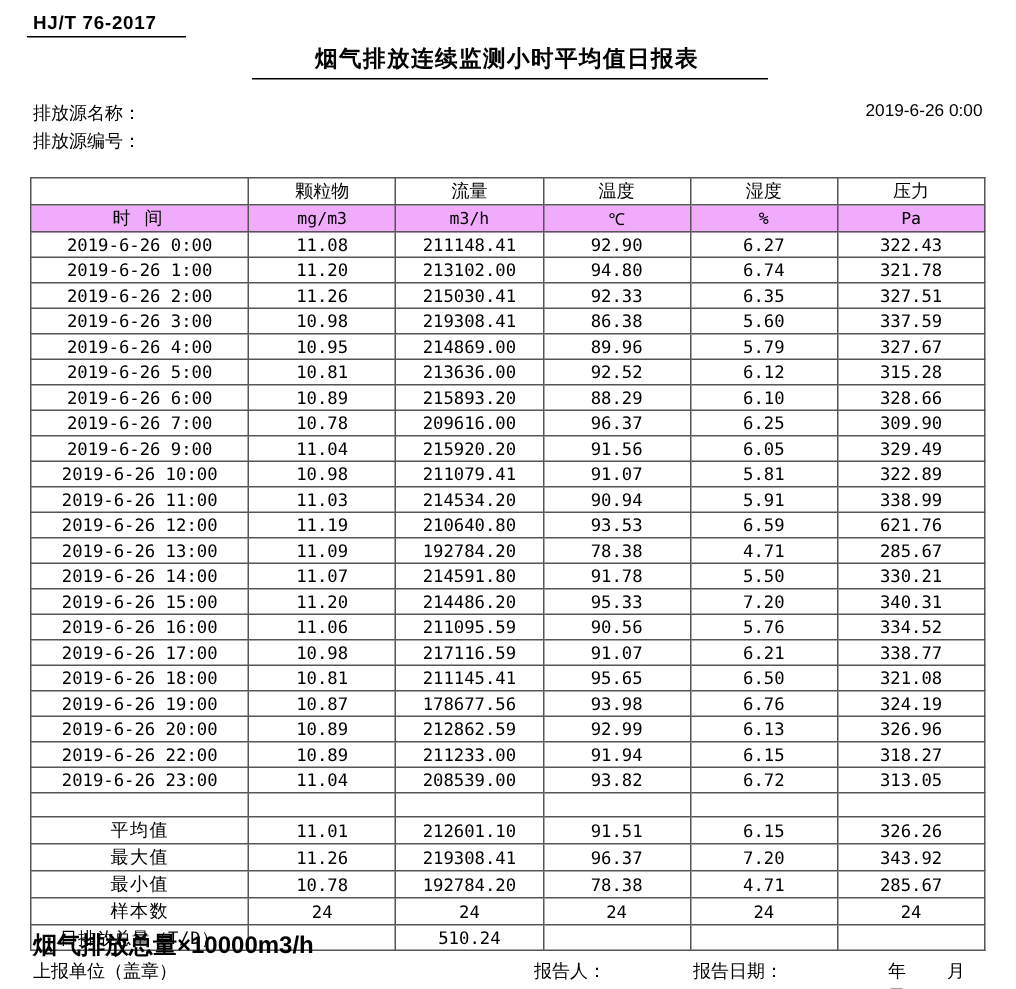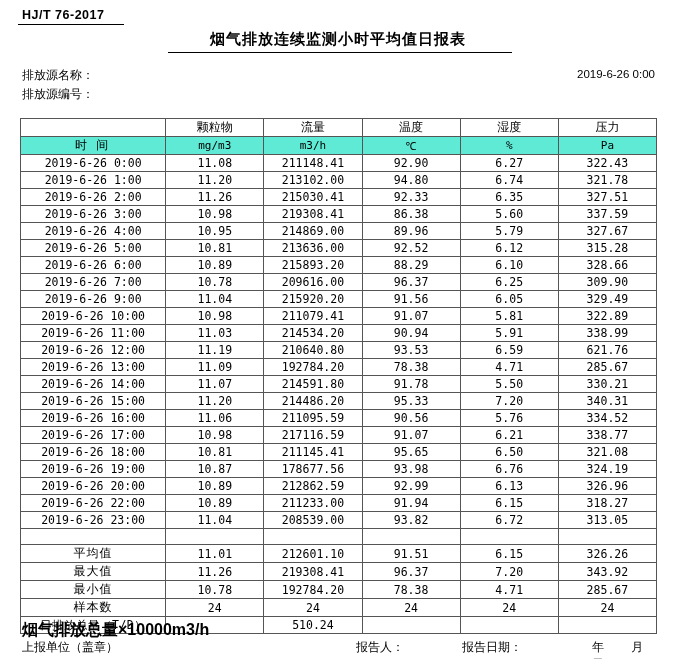--- a/index.html
+++ b/index.html
@@ -53,21 +53,21 @@
   }
   .col-time{width:145px;}
   .col-val{width:98px;}
   .hdr-param{
     height:22px;
     font-size:12px;
     font-family:"Liberation Sans","DejaVu Sans",sans-serif;
   }
   .hdr-unit{
     height:17px;
-    background:#5eead4;
+    background:#f0abfc;
     font-size:11px;
   }
   .hdr-unit .timecell{
     font-family:"Liberation Sans","DejaVu Sans",sans-serif;
     font-size:12px;letter-spacing:3px;
   }
   td.timecell{
     text-align:right;
     padding-right:12px;
   }

